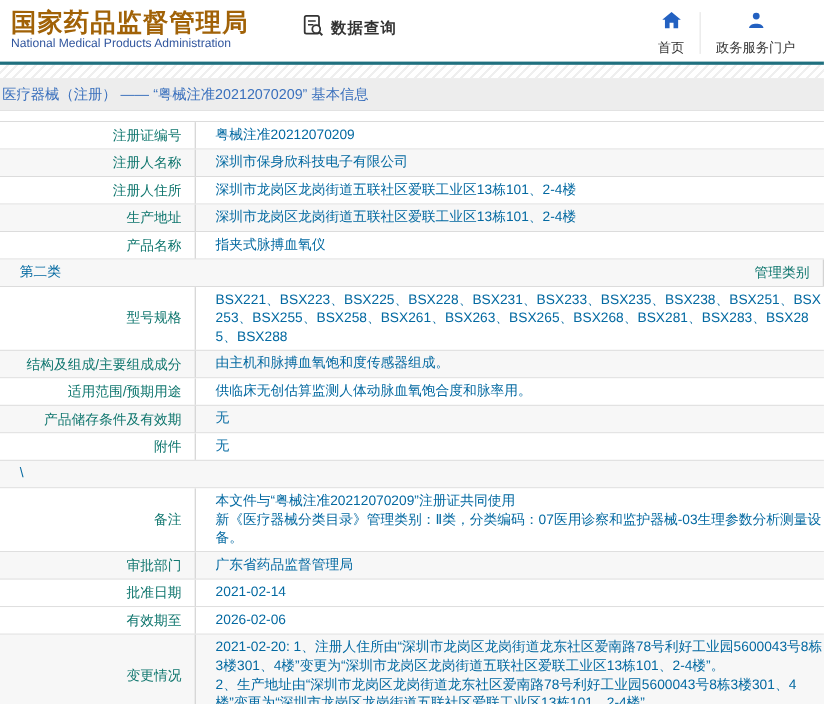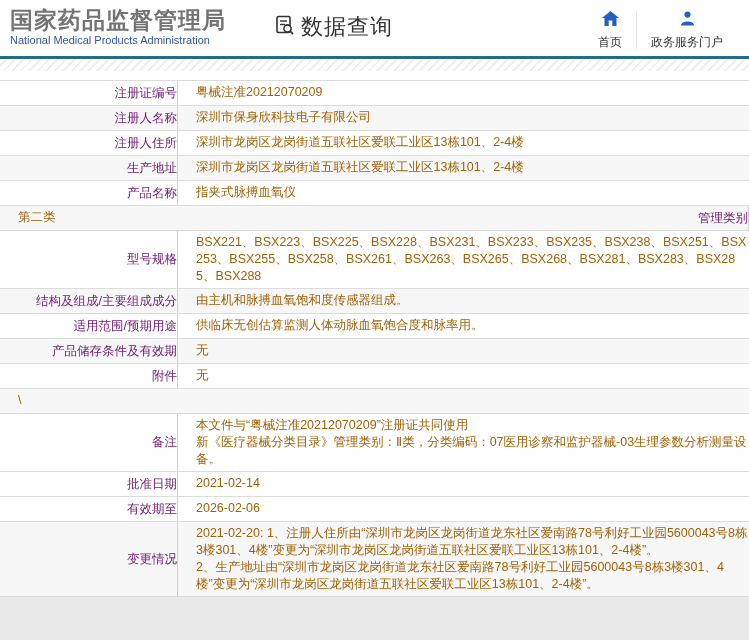--- a/index.html
+++ b/index.html
@@ -9,27 +9,27 @@
     background:#e9e9e9;
     color:#555;
   }
   .page { width:749px; background:#fff; }
 
   
   .site-header {
     display:flex; align-items:flex-start;
     background:#fff; height:56px; padding:7px 12px 0 10px;
   }
-  .logo-title { font-size:23px; font-weight:bold; color:#737373; letter-spacing:1px; line-height:26px; }
+  .logo-title { font-size:23px; font-weight:bold; color:#a16207; letter-spacing:1px; line-height:26px; }
   .logo-sub   { font-size:11px; color:#31569e; line-height:14px; }
   .dq {
     display:flex; align-items:center; gap:5px;
     margin-left:48px; margin-top:5px; cursor:pointer;
   }
-  .dq-label { font-size:22px; font-weight:400; color:#333; letter-spacing:1px; }
+  .dq-label { font-size:14px; font-weight:700; color:#333; letter-spacing:1px; }
   .hdr-nav { margin-left:auto; display:flex; align-items:flex-start; margin-top:2px; }
   .nav-item {
     display:flex; flex-direction:column; align-items:center; gap:4px;
     text-decoration:none; cursor:pointer; padding:2px 14px;
   }
   .nav-item .nav-label { font-size:12px; color:#333; white-space:nowrap; }
   .nav-divider { width:1px; height:38px; background:#e4e4e4; margin-top:2px; }
 
   
   .teal-line { height:3px; background:#20707f; }
@@ -45,25 +45,25 @@
   }
   .gap { height:9px; background:#fff; }
 
   
   .info-table { width:749px; border-top:1px solid #dcdcdc; background:#fff; font-size:12.5px; }
   .row { display:flex; border-bottom:1px solid #dcdcdc; background:#fff; }
   .row.alt { background:#f7f7f7; }
   .cell { line-height:17px; padding:3px 0; }
   .cell.label {
     flex:0 0 178px; width:178px; text-align:left;
-    color:#701a75; border-right:1px solid #cfcfcf;
+    padding-right:12px; color:#0f766e; border-right:1px solid #cfcfcf;
     display:flex; justify-content:flex-end; align-items:center; gap:4px;
     min-height:24px;
   }
-  .cell.value { flex:1; padding-left:18px; padding-right:0; color:#a16207; min-height:24px; }
+  .cell.value { flex:1; padding-left:18px; padding-right:0; color:#0369a1; min-height:24px; }
   .cell.value .vline { min-height:17px; word-break:break-all; }
 </style>
 </head>
 <body>
 
 <div class="page">
 
   <header class="site-header">
     <div class="logo">
       <div class="logo-title">国家药品监督管理局</div>
@@ -101,20 +101,23 @@
           </svg>
         </span>
         <span class="nav-label">政务服务门户</span>
       </a>
     </nav>
   </header>
 
   <div class="teal-line"></div>
   <div class="stripe-band"></div>
 
+  <div class="breadcrumb">
+    <span>医疗器械（注册） —— “粤械注准20212070209” 基本信息</span>
+  </div>
 
   <div class="gap"></div>
 
   <div class="info-table">
       <div class="row">
         <div class="cell label">
           <span>注册证编号</span>
         </div>
         <div class="cell value">
           <div class="vline">粤械注准20212070209</div>
@@ -207,20 +210,28 @@
       </div>
       <div class="row">
         <div class="cell label">
           <span>备注</span>
         </div>
         <div class="cell value">
           <div class="vline">本文件与“粤械注准20212070209”注册证共同使用</div>
           <div class="vline">新《医疗器械分类目录》管理类别：Ⅱ类，分类编码：07医用诊察和监护器械-03生理参数分析测量设备。</div>
         </div>
       </div>
+      <div class="row alt">
+        <div class="cell label">
+          <span>审批部门</span>
+        </div>
+        <div class="cell value">
+          <div class="vline">广东省药品监督管理局</div>
+        </div>
+      </div>
       <div class="row">
         <div class="cell label">
           <span>批准日期</span>
         </div>
         <div class="cell value">
           <div class="vline">2021-02-14</div>
         </div>
       </div>
       <div class="row">
         <div class="cell label">

